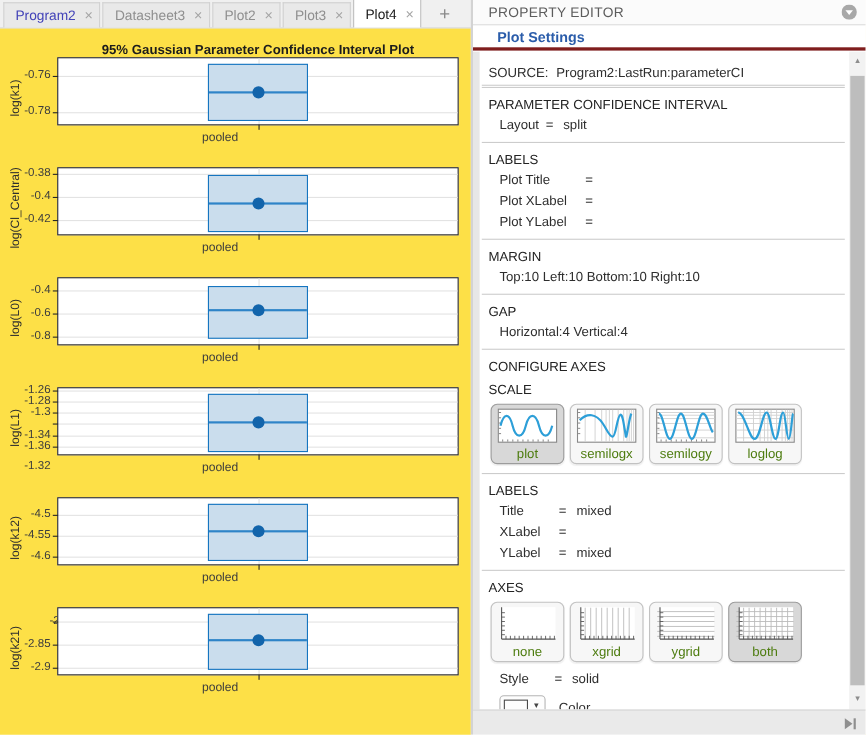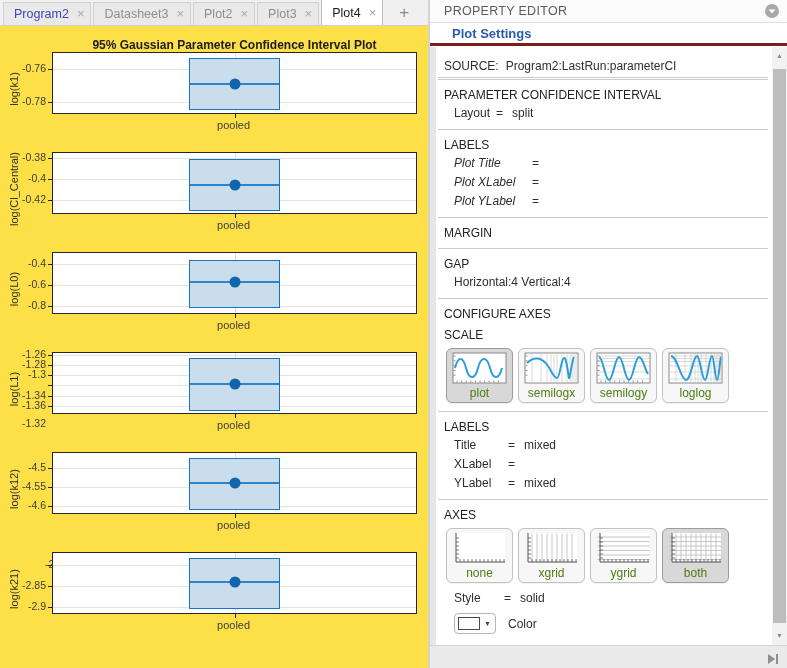--- a/index.html
+++ b/index.html
@@ -35,21 +35,21 @@
   .ytick-mark { position:absolute; left:-5px; width:5px; height:1px; background:#262626; }
   .xtick-mark { position:absolute; bottom:-5px; width:1px; height:5px; background:#262626; }
   .ci-box { position:absolute; border:1.5px solid; }
   .ci-line { position:absolute; left:0; right:0; height:2px; }
   .ci-dot { position:absolute; width:11px; height:11px; border-radius:50%;
             transform:translate(-50%,-50%); }
   .ytick-label { position:absolute; left:0; width:46px; text-align:right; font-size:10.5px;
                  color:#3d3d3d; transform:translateY(-50%); }
   .ylabel { position:absolute; left:-32px; top:31px; width:92px; text-align:center;
             font-size:11px; color:#2e2e2e; transform:rotate(-90deg); white-space:nowrap; }
-  .xlabel { position:absolute; top:67px; width:100px; text-align:center; font-size:11px; color:#3d3d3d; }
+  .xlabel { position:absolute; top:67px; width:100px; font-size:11px; color:#3d3d3d; }
 
   
   .splitter { position:absolute; left:428px; top:0; width:2px; height:668px; background:#d3d3d3; }
 
   
   .right-pane { position:absolute; left:430px; top:0; width:357px; height:668px; background:#fff; }
   .pe-header { height:23px; background:#fbfbfb; border-bottom:1px solid #dcdcdc;
                display:flex; align-items:center; justify-content:space-between;
                padding:0 8px 0 14px; font-size:12.5px; color:#5c5c5c; letter-spacing:.3px; }
   .pe-title { height:23px; display:flex; align-items:center; padding-left:22px;
@@ -58,21 +58,21 @@
   .pe-content { position:absolute; left:0; top:47px; right:15px; bottom:23px;
                 background:#fff; border-left:6px solid #e7e7e7; overflow:hidden;
                 font-size:12px; color:#2e2e2e; }
   .source-row { padding:12px 0 4px 8px; }
   .src-label { margin-right:7px; }
   .divider { border-top:1px solid #cccccc; margin-left:2px; margin-right:4px; }
   .divider.double { border-bottom:1px solid #cccccc; height:3px; }
   .pe-section { padding:7px 0 6px 8px; }
   .pe-heading { line-height:17px; color:#222; }
   .pe-kv { display:flex; padding-left:10px; line-height:19px; }
-  .k.w70 { width:72px;font-style:italic; } .k.w48 { width:48px; } .k.w40 { width:44px; }
+  .k.w70 { width:72px; } .k.w48 { width:48px; } .k.w40 { width:44px; }
   .eq { margin:0 9px 0 6px; }
   .pe-val { padding-left:10px; line-height:19px; }
 
   .opt-row { display:flex; gap:5px; padding:4px 0 2px 2px; }
   .opt-btn { width:67px; border:1px solid #c2c2c2; border-radius:6px; background:#f7f7f7;
              padding:3px 2px 2px; text-align:center; box-shadow:0 1px 1px rgba(0,0,0,.06); }
   .opt-btn.selected { background:#d8d8d8; border-color:#9c9c9c; }
   .opt-btn svg { display:block; margin:0 auto; }
   .opt-label { font-size:12px; color:#4d7c0f; margin-top:1px; }
 
@@ -315,20 +315,21 @@
         <div class="pe-kv">
           <span class="k w70">Plot YLabel</span>
           <span class="eq">=</span>
           <span class="v"></span>
         </div>
       </div>
       <div class="divider"></div>
 
       <div class="pe-section">
         <div class="pe-heading">MARGIN</div>
+        <div class="pe-val">Top:10 Left:10 Bottom:10 Right:10</div>
       </div>
       <div class="divider"></div>
 
       <div class="pe-section">
         <div class="pe-heading">GAP</div>
         <div class="pe-val">Horizontal:4 Vertical:4</div>
       </div>
       <div class="divider"></div>
 
       <div class="pe-section" style="padding-bottom:0">

